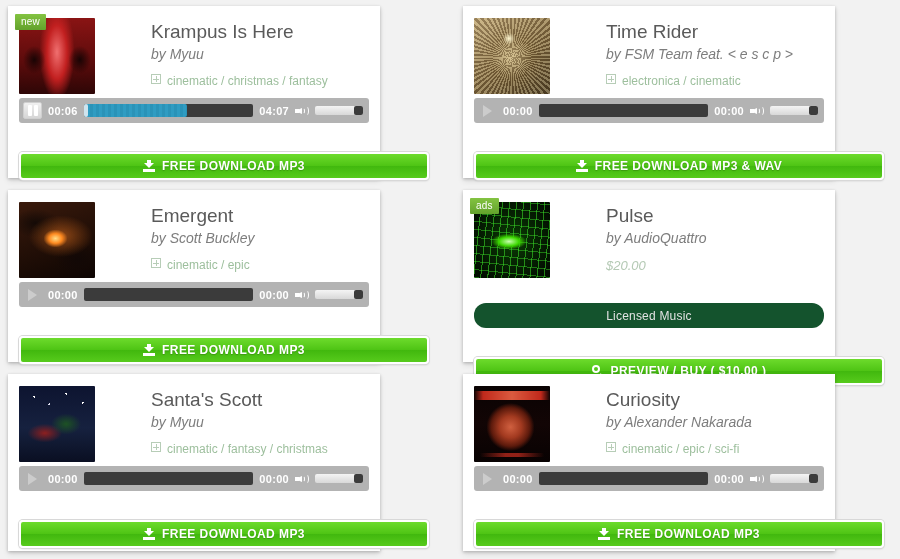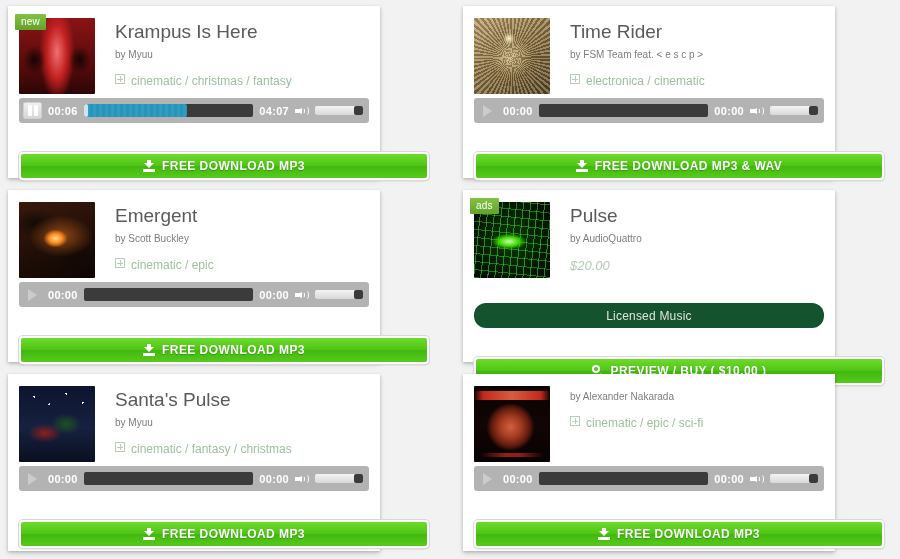--- a/index.html
+++ b/index.html
@@ -111,31 +111,32 @@
   }
   .art-curiosity::after {
     content: "";
     position: absolute; left: 6px; right: 6px; bottom: 5px;
     height: 4px;
     background: linear-gradient(90deg, rgba(160,30,20,0), #b3281c 40%, #b3281c 60%, rgba(160,30,20,0));
     opacity: .8;
   }
 
   
-  .meta { padding-left: 20px; padding-top: 3px; min-width: 0; }
+  .meta { padding-left: 20px; padding-top: 3px; min-width: 0; margin-left: 36px; }
   .title {
     font-size: 19px;
     color: #5a5a5a;
     font-weight: normal;
     margin: 0 0 4px 0;
     line-height: 22px;
     white-space: nowrap;
   }
   .artist {
-    font-size: 10px;
+    font-size: 14px;
+    font-style: italic;
     color: #7d7d7d;
     margin: 0 0 12px 0;
     line-height: 15px;
     white-space: nowrap;
   }
   .tags {
     font-size: 12px;
     color: #9dbf9d;
     display: flex;
     gap: 6px;
@@ -475,21 +476,21 @@
         </span>
         <span>PREVIEW / BUY ( $10.00 )</span>
       </div>
     </div>
     <div class="card tall">
       <div class="head">
         <div class="thumb-wrap">
           <div class="thumb art-santa"></div>
         </div>
         <div class="meta">
-          <div class="title">Santa's Pulse</div>
+          <div class="title">Santa's Scott</div>
           <div class="artist">by Myuu</div>
           <div class="tags">
             <span class="plusbox"></span>
             <span>cinematic / fantasy / christmas</span>
           </div>
         </div>
       </div>
       <div class="player">
         <div class="pbtn flat">
           <span class="tri"></span>
@@ -517,20 +518,21 @@
         </span>
         <span>FREE DOWNLOAD  MP3</span>
       </div>
     </div>
     <div class="card tall">
       <div class="head">
         <div class="thumb-wrap">
           <div class="thumb art-curiosity"></div>
         </div>
         <div class="meta">
+          <div class="title">Curiosity</div>
           <div class="artist">by Alexander Nakarada</div>
           <div class="tags">
             <span class="plusbox"></span>
             <span>cinematic / epic / sci-fi</span>
           </div>
         </div>
       </div>
       <div class="player">
         <div class="pbtn flat">
           <span class="tri"></span>

